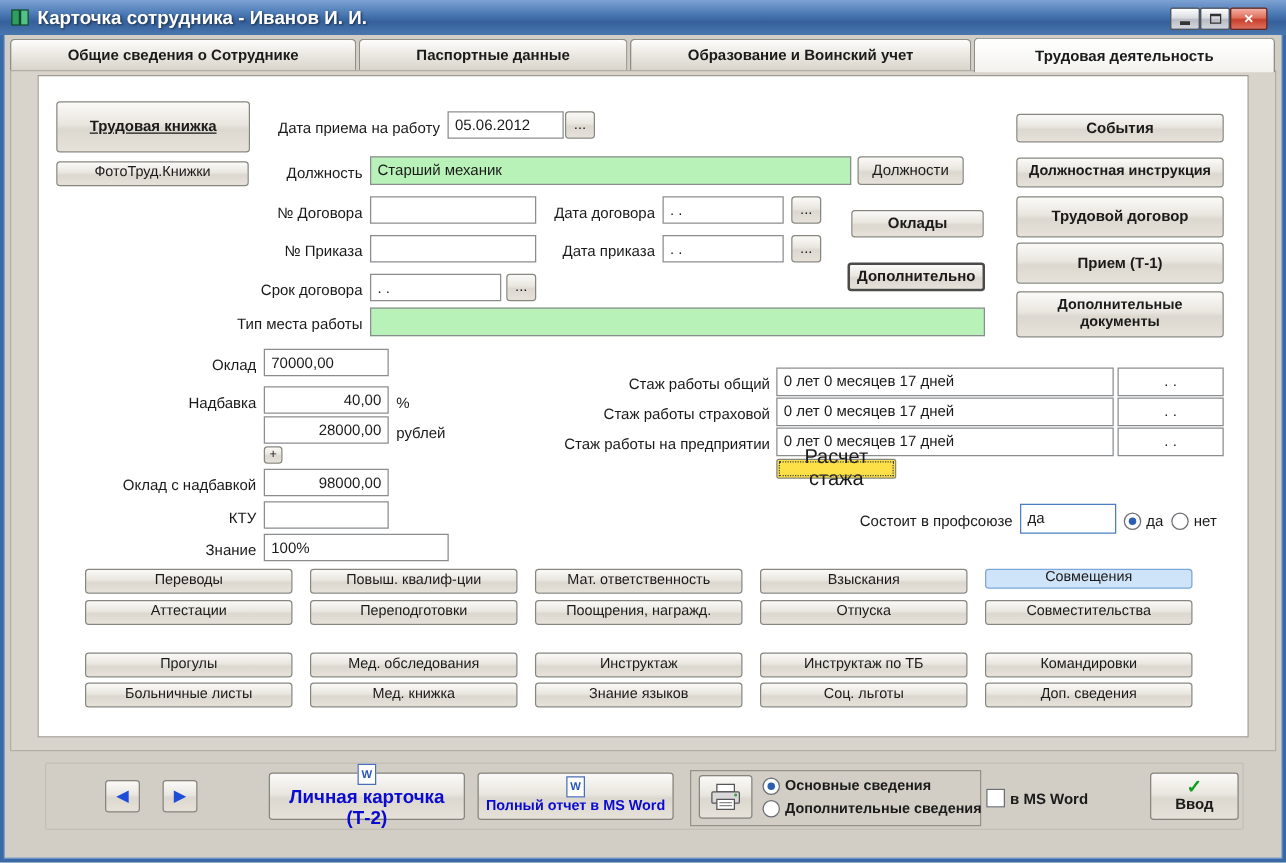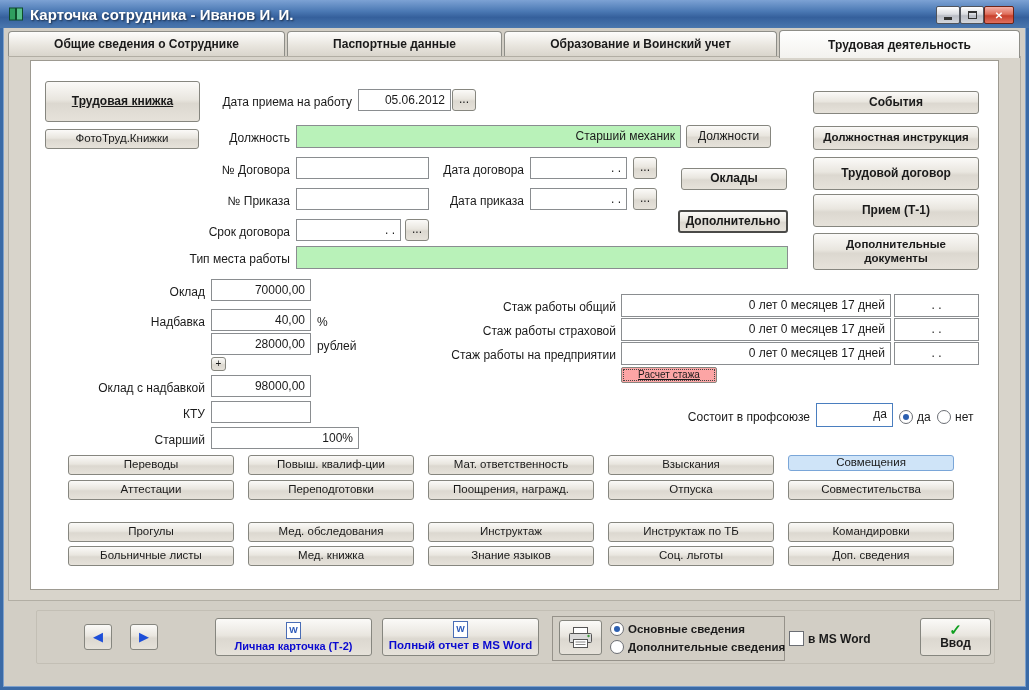--- a/index.html
+++ b/index.html
@@ -48,40 +48,40 @@
     background:linear-gradient(#ffffff,#f3f2ee);
   }
   .panel{
     position:absolute;left:30px;top:60px;width:969px;height:530px;
     background:#ffffff;border:1px solid #9d9a91;box-sizing:border-box;
   }
   .lbl{position:absolute;font-size:12px;white-space:nowrap;line-height:14px}
   .lbl.r{text-align:right}
   .field{
     position:absolute;background:#fff;border:1px solid #8a8d90;
-    padding:3px 5px;font-size:12px;white-space:nowrap;overflow:hidden;box-sizing:border-box;text-align:right;
+    padding:3px 5px;font-size:12px;white-space:nowrap;overflow:hidden;box-sizing:border-box;
   }
   .field.green{background:#b9f2b9}
   .field.tr{text-align:right}
   .field.tc{text-align:center}
   .field.focus{border-color:#4a7ebf}
   .btn{
     position:absolute;display:flex;align-items:center;justify-content:center;
     background:linear-gradient(#fbfaf8,#e9e6df 45%,#dcd8d0 55%,#e6e2da);
     border:1px solid #86867f;border-radius:3px;font-size:12px;text-align:center;
     box-sizing:border-box;line-height:1.15;cursor:default;
   }
   .btn.bold{font-weight:bold}
   .btn.ul{text-decoration:underline}
   .btn.sm{font-size:11.5px}
   .btn.default{border:2px solid #4a4a48}
   .btn.hl{background:#cfe4f8;border-color:#7aa6d8}
   .calc{
-    background:#fca5a5;outline:1px dotted #444;outline-offset:-3px;
-    text-decoration:underline;font-size:10px;border-radius:2px;
+    background:#fde047;outline:1px dotted #444;outline-offset:-3px;
+    font-size:16px;border-radius:2px;
   }
   .radio{position:absolute;display:inline-flex;align-items:center;gap:4px;white-space:nowrap}
   .rdot{width:12px;height:12px;border-radius:50%;border:1px solid #6b6e74;background:#fff;position:relative;flex:none}
   .rdot.sel::after{
     content:"";position:absolute;left:3px;top:3px;width:6px;height:6px;border-radius:50%;background:#2c5fb0;
   }
   .cbox{width:13px;height:13px;background:#fff;border:1px solid #6b6e74;flex:none}
   .bold{font-weight:bold}
   .blue-text{color:#0a0ad0}
   .word-icon{
@@ -176,21 +176,21 @@
   <div class="lbl r" style="left:120px;top:315px;width:85px">Надбавка</div>
   <div class="field tr" style="left:211px;top:309px;width:100px;height:22px">40,00</div>
   <div class="lbl" style="left:317px;top:315px">%</div>
   <div class="field tr" style="left:211px;top:333px;width:100px;height:22px">28000,00</div>
   <div class="lbl" style="left:317px;top:339px">рублей</div>
   <div class="btn" style="left:211px;top:357px;width:15px;height:14px;font-size:10px">+</div>
   <div class="lbl r" style="left:80px;top:381px;width:125px">Оклад с надбавкой</div>
   <div class="field tr" style="left:211px;top:375px;width:100px;height:22px">98000,00</div>
   <div class="lbl r" style="left:120px;top:407px;width:85px">КТУ</div>
   <div class="field" style="left:211px;top:401px;width:100px;height:22px"></div>
-  <div class="lbl r" style="left:120px;top:433px;width:85px">Старший</div>
+  <div class="lbl r" style="left:120px;top:433px;width:85px">Знание</div>
   <div class="field" style="left:211px;top:427px;width:148px;height:22px">100%</div>
 
   <div class="lbl r" style="left:440px;top:300px;width:176px">Стаж работы общий</div>
   <div class="field" style="left:621px;top:294px;width:270px;height:23px">0 лет 0 месяцев 17 дней</div>
   <div class="field tc" style="left:894px;top:294px;width:85px;height:23px">. .</div>
 
   <div class="lbl r" style="left:430px;top:324px;width:186px">Стаж работы страховой</div>
   <div class="field" style="left:621px;top:318px;width:270px;height:23px">0 лет 0 месяцев 17 дней</div>
   <div class="field tc" style="left:894px;top:318px;width:85px;height:23px">. .</div>
 
@@ -241,21 +241,21 @@
     <span class="arrow-glyph">◀</span>
   </div>
   <div class="btn" style="left:130px;top:624px;width:28px;height:26px">
     <span class="arrow-glyph">▶</span>
   </div>
 
   <div class="btn" style="left:215px;top:618px;width:157px;height:38px;flex-direction:column;gap:1px">
     <span class="word-icon">
         <span>W</span>
       </span>
-    <span class="bold blue-text" style="font-size:11px">Личная карточка (Т-2)</span>
+    <span class="bold blue-text" style="font-size:15px">Личная карточка (Т-2)</span>
   </div>
 
   <div class="btn" style="left:382px;top:618px;width:157px;height:38px;flex-direction:column;gap:1px">
     <span class="word-icon">
         <span>W</span>
       </span>
     <span class="bold blue-text" style="font-size:11.5px">Полный отчет в MS Word</span>
   </div>
 
   <div class="groupbox" style="left:552px;top:616px;width:231px;height:43px"></div>

